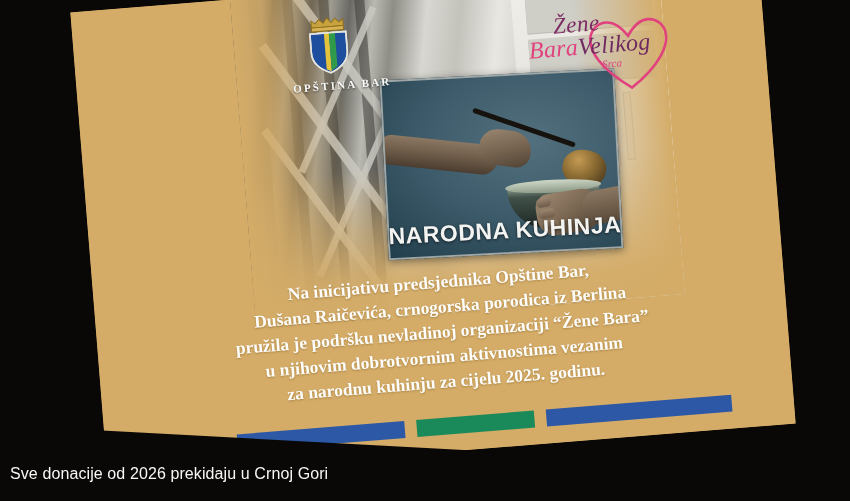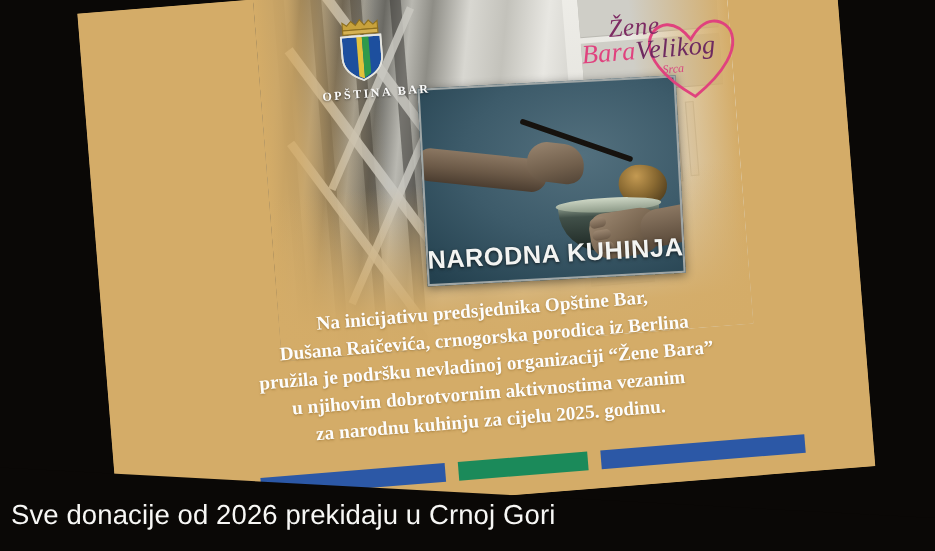--- a/index.html
+++ b/index.html
@@ -149,21 +149,21 @@
   .bar.blue2{left:442px;width:186px;background:#2c58a6;}
 
   
   .caption{
     position:absolute;left:0;right:0;bottom:0;height:92px;
     background:#0a0806;
     clip-path:polygon(0 16px, 100% 62px, 100% 100%, 0 100%);
   }
   .caption-text{
     position:absolute;left:10px;bottom:18px;
-    color:#f7f7f5;font-size:25px;letter-spacing:.1px;
+    color:#f7f7f5;font-size:16px;letter-spacing:.1px;
     font-family:"Liberation Sans", sans-serif;
     white-space:nowrap;
   }
 </style>
 </head>
 <body>
 
 <div id="stage">
 
   <div class="card-wrap">

